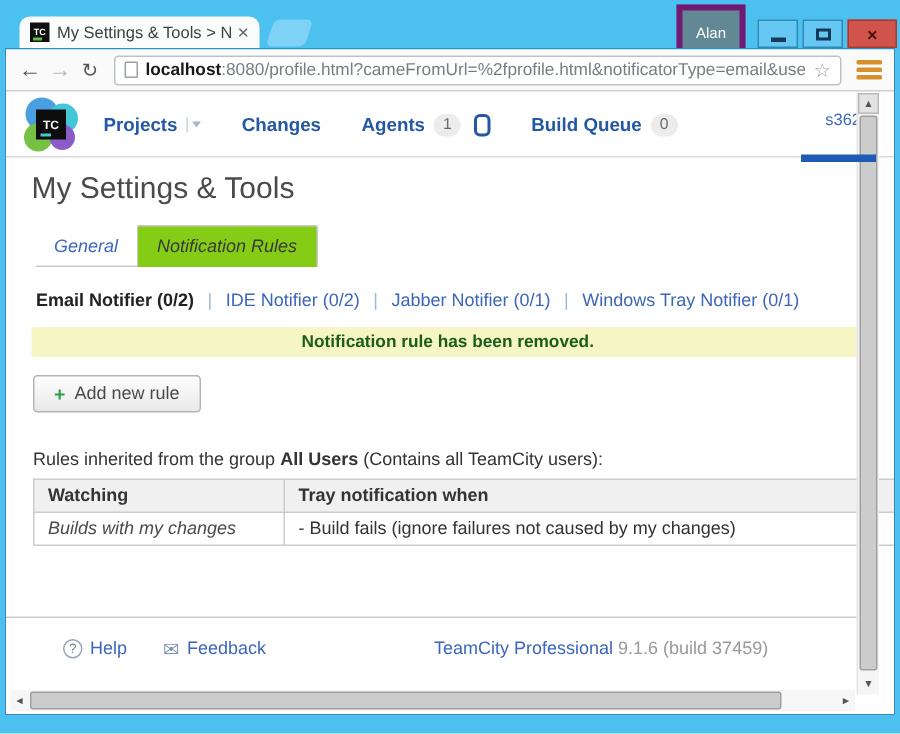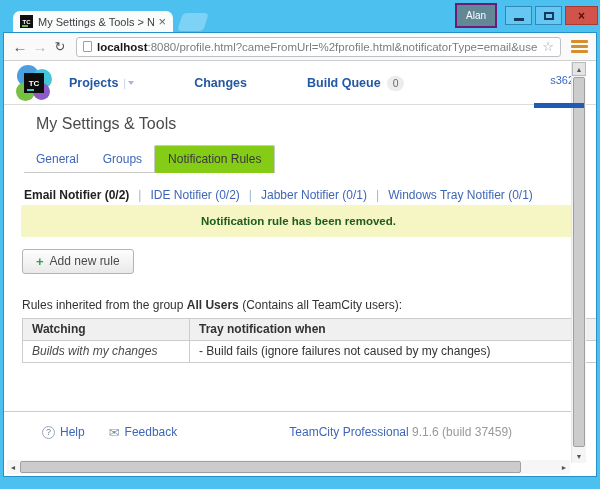--- a/index.html
+++ b/index.html
@@ -4,21 +4,21 @@
 <style>
   * { box-sizing: border-box; }
   html,body { margin:0; padding:0; }
   body {
     width:600px; height:489px; position:relative; overflow:hidden;
     background:#4cc0ee; font-family:"Liberation Sans", sans-serif;
   }
   
   .titlebar { position:absolute; top:0; left:0; right:0; height:30px; }
   .win-controls { position:absolute; top:3px; right:2px; display:flex; align-items:center; gap:3px; }
-  .user-badge { background:#628795; color:#fff; font-size:10px; padding:5px 9px; border:2px solid #701a75; margin-right:5px; }
+  .user-badge { background:#628795; color:#fff; font-size:10px; padding:10px 9px; border:4px solid #701a75; margin-right:5px; }
   .win-btn { width:27px; height:19px; display:flex; align-items:center; justify-content:center; border:1px solid #2e88b8; background:#66c8f2; cursor:default; }
   .win-btn.close { background:#d0544b; border-color:#a83a32; width:33px; }
   .min-glyph { width:10px; height:3px; background:#14395c; margin-top:7px; }
   .max-glyph { width:10px; height:8px; border:2px solid #14395c; }
   .close-glyph { color:#520f0b; font-weight:bold; font-size:12px; line-height:1; }
   
   .tab { position:absolute; left:13px; top:11px; width:160px; height:21px; background:#fafbfb;
          border-radius:7px 7px 0 0; display:flex; align-items:center; padding:0 7px; z-index:3; }
   .favicon { width:13px; height:13px; background:#101010; color:#fff; font-size:6px; font-weight:bold;
              display:flex; align-items:center; justify-content:center; margin-right:5px; position:relative; flex:none; }
@@ -47,43 +47,43 @@
   .tc-header { height:43px; border-bottom:1px solid #dcdcdc; position:relative; display:flex; align-items:center; padding-left:12px; }
   .logo { width:36px; height:36px; position:relative; margin-right:17px; cursor:pointer; flex:none; }
   .logo .c { position:absolute; border-radius:50%; }
   .c1 { width:22px; height:22px; left:1px; top:0; background:#4a9fe0; }
   .c2 { width:20px; height:20px; right:0; top:4px; background:#42c6d8; }
   .c3 { width:19px; height:19px; left:0; bottom:0; background:#76c043; }
   .c4 { width:17px; height:17px; right:2px; bottom:1px; background:#8b5bc8; }
   .logo-square { position:absolute; left:8px; top:8px; width:20px; height:20px; background:#0d0d0d; color:#fff;
                  font-size:8px; font-weight:bold; display:flex; align-items:center; justify-content:center; }
   .logo-square::after { content:""; position:absolute; left:3px; bottom:2px; width:7px; height:2px; background:#3bd0c4; }
-  .tcnav { display:flex; align-items:center; font-size:12.5px; font-weight:bold;gap:33px; }
+  .tcnav { display:flex; align-items:center; font-size:12.5px; font-weight:bold; }
   .nav-group { display:flex; align-items:center; margin-right:27px; }
   .nav-group a { color:#2457a4; text-decoration:none; cursor:pointer; }
   .nav-sep { color:#c9d2e0; font-weight:normal; font-size:11px; margin-left:5px; }
   .caret { width:0; height:0; border-left:3.5px solid transparent; border-right:3.5px solid transparent;
            border-top:4px solid #a9b7cc; margin-left:2px; }
   .badge { background:#ececec; color:#6a6a6a; font-size:10.5px; font-weight:normal; border-radius:8px;
            padding:1px 6px 2px; margin-left:6px; }
   .agent-icon { width:11px; height:15px; border:2px solid #2457a4; border-radius:4px; margin-left:9px; cursor:pointer; }
   .hdr-right { position:absolute; right:22px; top:12px; font-size:11px; color:#3a66c0; }
   .hdr-blue-bar { position:absolute; right:12px; bottom:-4px; width:50px; height:5px; background:#1f5bb5; z-index:2; }
   
   .page { padding:10px 20px 0 17px; }
-  h1 { font-size:16px; font-weight:normal; color:#4a4a4a; margin:0 0 12px 15px; }
-  .tabs { display:inline-flex; align-items:flex-end; border-bottom:1px solid #c9c9c9; margin-left:3px; }
+  h1 { font-size:20px; font-weight:normal; color:#4a4a4a; margin:0 0 12px 0; }
+  .tabs { display:inline-flex; align-items:flex-end; border-bottom:1px solid #c9c9c9; margin-left:3px;font-style:italic; }
   .tab-link { font-size:12px; color:#3e66b8; padding:5px 12px 6px; cursor:pointer; text-decoration:none; }
   .tab-active { font-size:12px; color:#3a3a3a; padding:6px 13px 7px; border:1px solid #c9c9c9; border-bottom:none;
                 margin-bottom:-1px; background:#84cc16; border-radius:2px 2px 0 0; cursor:default; }
   .notifiers { margin:15px 0 0 3px; font-size:12px; display:flex; align-items:center; gap:9px; }
   .notif-active { font-weight:bold; color:#222; cursor:default; }
   .nsep { color:#9fb6d4; }
   .notif-link { color:#3e66b8; text-decoration:none; cursor:pointer; }
-  .banner { margin-top:3px; background:#f6f6c4; border-radius:2px; padding:10px 6px; text-align:center;
+  .banner { margin-top:11px; background:#f6f6c4; border-radius:2px; padding:4px 6px; text-align:center;
             font-size:11.5px; font-weight:bold; color:#1c5c1c; }
   .add-btn { margin:12px 0 0 1px; font-size:12px; color:#4a4a4a; background:linear-gradient(#fefefe,#e9e9e9);
              border:1px solid #b4b4b4; border-radius:3px; padding:4px 13px 5px; display:inline-flex;
              align-items:center; gap:6px; font-family:inherit; cursor:pointer; }
   .plus { color:#2f9e4f; font-weight:bold; font-size:13px; line-height:1; }
   .inherited { margin:24px 0 6px 1px; font-size:12px; color:#333; }
   table.rules { border-collapse:collapse; width:588px; margin-left:1px; font-size:12px; }
   .rules th, .rules td { border:1px solid #ccc; padding:3px 9px 4px; text-align:left; }
   .rules th { background:#f0f0f0; color:#333; }
   td.watch { font-style:italic; color:#4a4a4a; width:167px; }
@@ -169,34 +169,38 @@
       <div class="tcnav">
         <span class="nav-group">
           <a>Projects</a>
           <span class="nav-sep">|</span>
           <span class="caret"></span>
         </span>
         <span class="nav-group">
           <a>Changes</a>
         </span>
         <span class="nav-group">
+          <a>Agents</a>
+          <span class="badge">1</span>
+          <span class="agent-icon"></span>
+        </span>
+        <span class="nav-group">
           <a>Build Queue</a>
           <span class="badge">0</span>
         </span>
       </div>
       <span class="hdr-right">s362</span>
       <div class="hdr-blue-bar"></div>
     </div>
 
     <div class="page">
       <h1>My Settings &amp; Tools</h1>
 
       <div class="tabs">
         <a class="tab-link">General</a>
-        <a class="tab-link">Groups</a>
         <span class="tab-active">Notification Rules</span>
       </div>
 
       <div class="notifiers">
         <span class="notif-active">Email Notifier (0/2)</span>
         <span class="nsep">|</span>
         <a class="notif-link">IDE Notifier (0/2)</a>
         <span class="nsep">|</span>
         <a class="notif-link">Jabber Notifier (0/1)</a>
         <span class="nsep">|</span>

